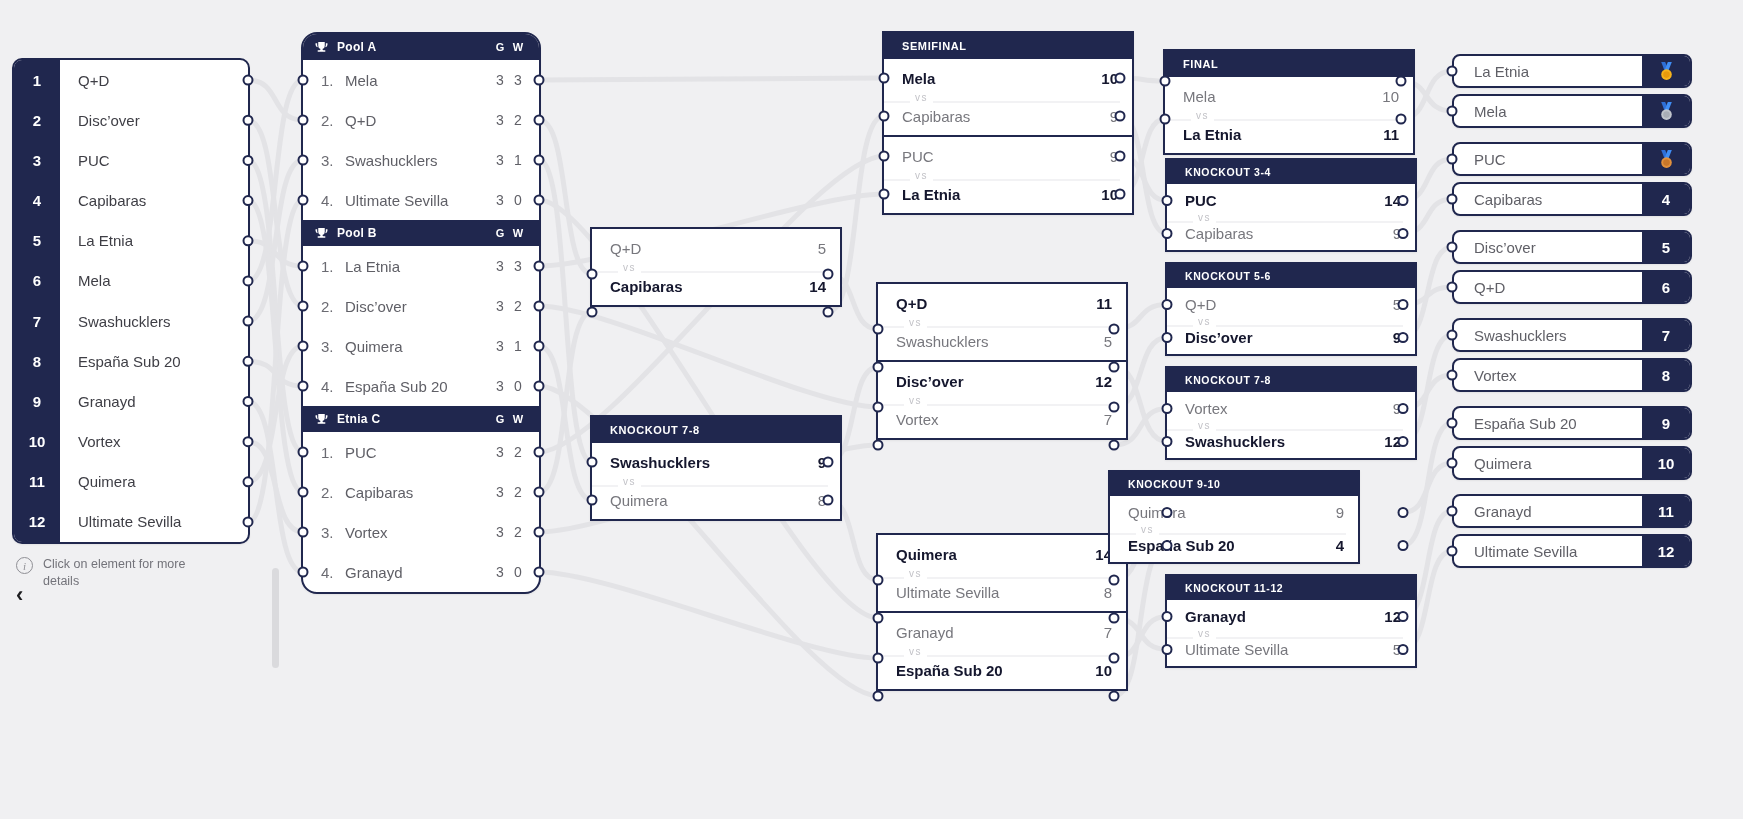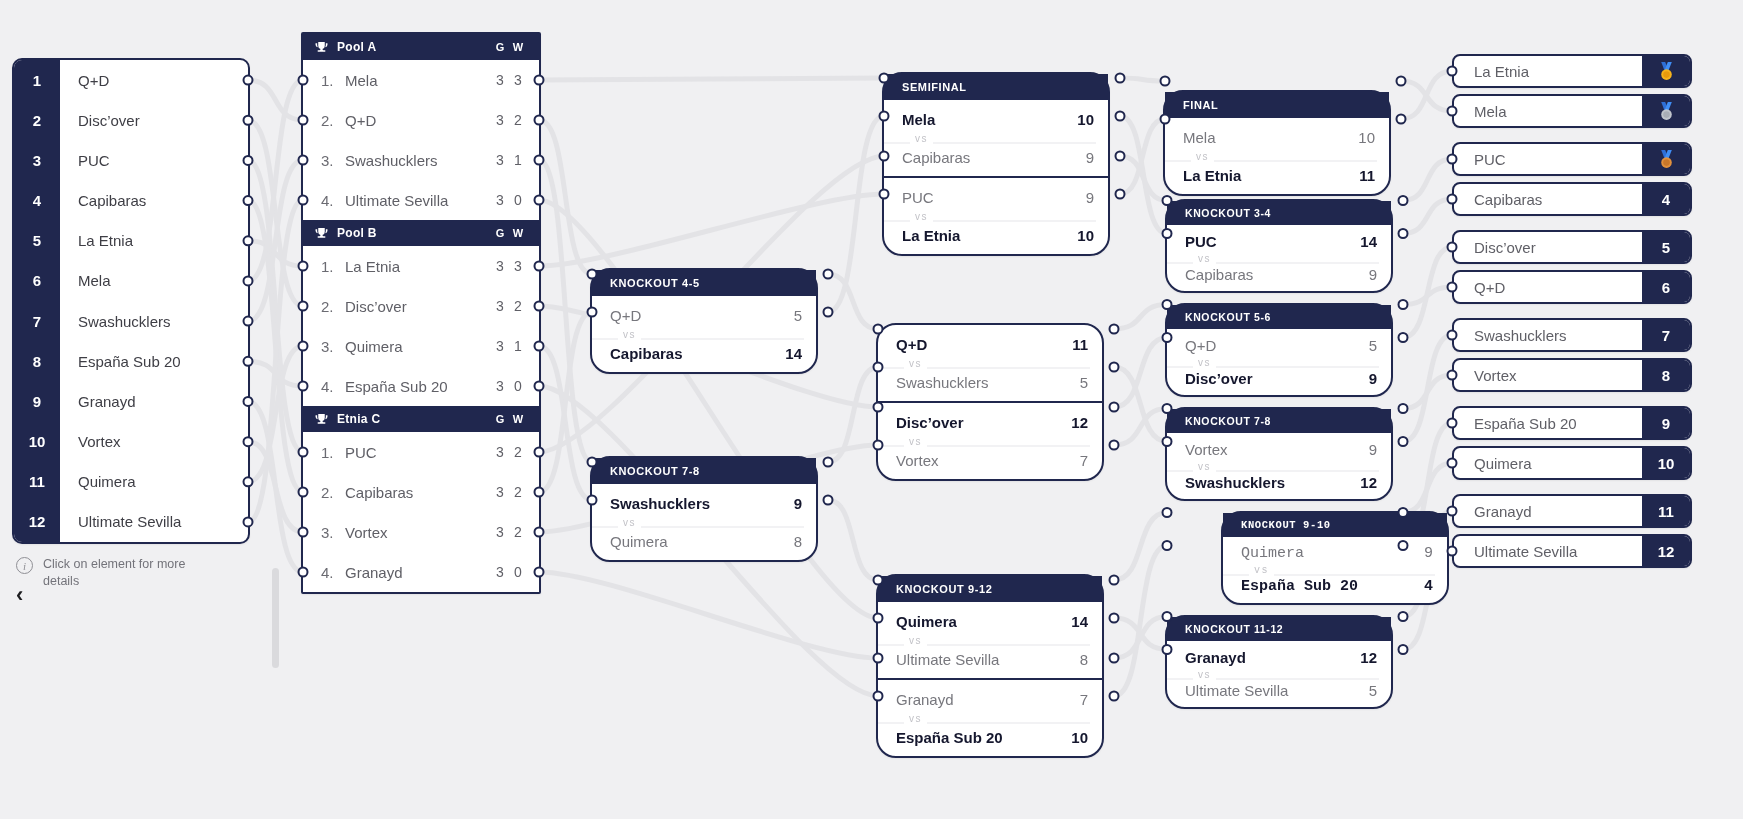--- a/index.html
+++ b/index.html
@@ -13,34 +13,34 @@
   .seeds-panel{position:absolute;left:12px;top:58px;width:238px;height:486px;background:#fff;
     border:2px solid var(--navy);border-radius:10px;overflow:hidden;display:flex;flex-direction:column;z-index:1;
     box-shadow:0 1px 2px rgba(0,0,0,.06);}
   .seed-row{flex:1;display:flex;align-items:stretch;}
   .seed-num{width:46px;background:var(--navy);color:#fff;display:flex;align-items:center;justify-content:center;
     font-weight:bold;font-size:15px;}
   .seed-name{flex:1;display:flex;align-items:center;padding-left:18px;font-size:15px;color:#3e3e45;}
 
   
   .pools-panel{position:absolute;left:301px;top:32px;width:240px;background:#fff;border:2px solid var(--navy);
-    border-radius:2px;overflow:hidden;z-index:1;box-shadow:0 1px 2px rgba(0,0,0,.06);}
+    border-radius:16px;overflow:hidden;z-index:1;box-shadow:0 1px 2px rgba(0,0,0,.06);}
   .pool-header{height:26px;background:var(--navy);color:#fff;display:flex;align-items:center;padding:0 12px;gap:9px;}
   .trophy{display:flex;align-items:center;}
   .pool-title{font-size:12px;font-weight:bold;letter-spacing:.3px;flex:1;}
   .pool-cols{display:flex;}
   .pool-cols span{width:18px;text-align:center;font-size:11px;font-weight:bold;}
   .pool-row{height:40px;display:flex;align-items:center;padding:0 12px 0 18px;font-size:15px;color:var(--gray);}
   .pool-pos{width:24px;color:#6b6b72;}
   .pool-team{flex:1;}
   .pool-g,.pool-w{width:18px;text-align:center;font-size:14px;}
 
   
-  .card{position:absolute;width:228px;background:#fff;border:2px solid var(--navy);border-radius:20px;z-index:1;
-    box-shadow:0 1px 2px rgba(0,0,0,.06);margin-top:41px;}
+  .card{position:absolute;width:252px;background:#fff;border:2px solid var(--navy);border-radius:0;z-index:1;
+    box-shadow:0 1px 2px rgba(0,0,0,.06);}
   .card-header{height:26px;background:var(--navy);color:#fff;display:flex;align-items:center;padding-left:18px;
     font-size:11px;font-weight:bold;letter-spacing:.6px;text-transform:uppercase;}
   .compact .card-header{height:24px;font-size:10.5px;}
   .match{position:relative;}
   .team-row{height:38px;display:flex;align-items:center;padding:0 14px 0 18px;font-size:15px;color:var(--loser);position:relative;z-index:1;}
   .compact .team-row{height:33px;}
   .team-name{flex:1;}
   .team-row.winner{color:var(--winner);font-weight:bold;}
   .vs-divider{position:absolute;left:0;right:12px;top:38px;transform:translateY(-50%);display:flex;align-items:flex-end;z-index:0;}
   .compact .vs-divider{top:33px;}
@@ -403,21 +403,20 @@
       <circle cx="1403" cy="512.5" r="4.5" fill="#fff" stroke="#20274e" stroke-width="2"></circle>
       <circle cx="1452" cy="463" r="4.5" fill="#fff" stroke="#20274e" stroke-width="2"></circle>
       <circle cx="1403" cy="545.5" r="4.5" fill="#fff" stroke="#20274e" stroke-width="2"></circle>
       <circle cx="1452" cy="423" r="4.5" fill="#fff" stroke="#20274e" stroke-width="2"></circle>
       <circle cx="1403" cy="616.5" r="4.5" fill="#fff" stroke="#20274e" stroke-width="2"></circle>
       <circle cx="1452" cy="511" r="4.5" fill="#fff" stroke="#20274e" stroke-width="2"></circle>
       <circle cx="1403" cy="649.5" r="4.5" fill="#fff" stroke="#20274e" stroke-width="2"></circle>
       <circle cx="1452" cy="551" r="4.5" fill="#fff" stroke="#20274e" stroke-width="2"></circle>
     </svg>
 <div class="card" id="ko45" style="left: 590px; top: 227px;">
-    <div class="card-header">KNOCKOUT 4-5</div>
   <div class="match">
     <div class="team-row">
       <span class="team-name">Q+D</span>
       <span class="team-score">5</span>
     </div>
     <div class="vs-divider">
       <span class="vs-line short"></span>
       <span class="vs-text">vs</span>
       <span class="vs-line long"></span>
     </div>
@@ -506,21 +505,20 @@
       <span class="vs-text">vs</span>
       <span class="vs-line long"></span>
     </div>
     <div class="team-row">
       <span class="team-name">Vortex</span>
       <span class="team-score">7</span>
     </div>
   </div>
     </div>
     <div class="card" id="ko912" style="left: 876px; top: 533px;">
-    <div class="card-header">KNOCKOUT 9-12</div>
   <div class="match">
     <div class="team-row winner">
       <span class="team-name">Quimera</span>
       <span class="team-score">14</span>
     </div>
     <div class="vs-divider">
       <span class="vs-line short"></span>
       <span class="vs-text">vs</span>
       <span class="vs-line long"></span>
     </div>
@@ -611,21 +609,21 @@
       <span class="vs-line short"></span>
       <span class="vs-text">vs</span>
       <span class="vs-line long"></span>
     </div>
     <div class="team-row winner">
       <span class="team-name">Swashucklers</span>
       <span class="team-score">12</span>
     </div>
   </div>
     </div>
-    <div class="card compact" id="ko910" style="left: 1221px; top: 470px; font-family: Liberation Mono, monospace;">
+    <div class="card compact" id="ko910" style="left: 1108px; top: 470px;">
     <div class="card-header">KNOCKOUT 9-10</div>
   <div class="match">
     <div class="team-row">
       <span class="team-name">Quimera</span>
       <span class="team-score">9</span>
     </div>
     <div class="vs-divider">
       <span class="vs-line short"></span>
       <span class="vs-text">vs</span>
       <span class="vs-line long"></span>

